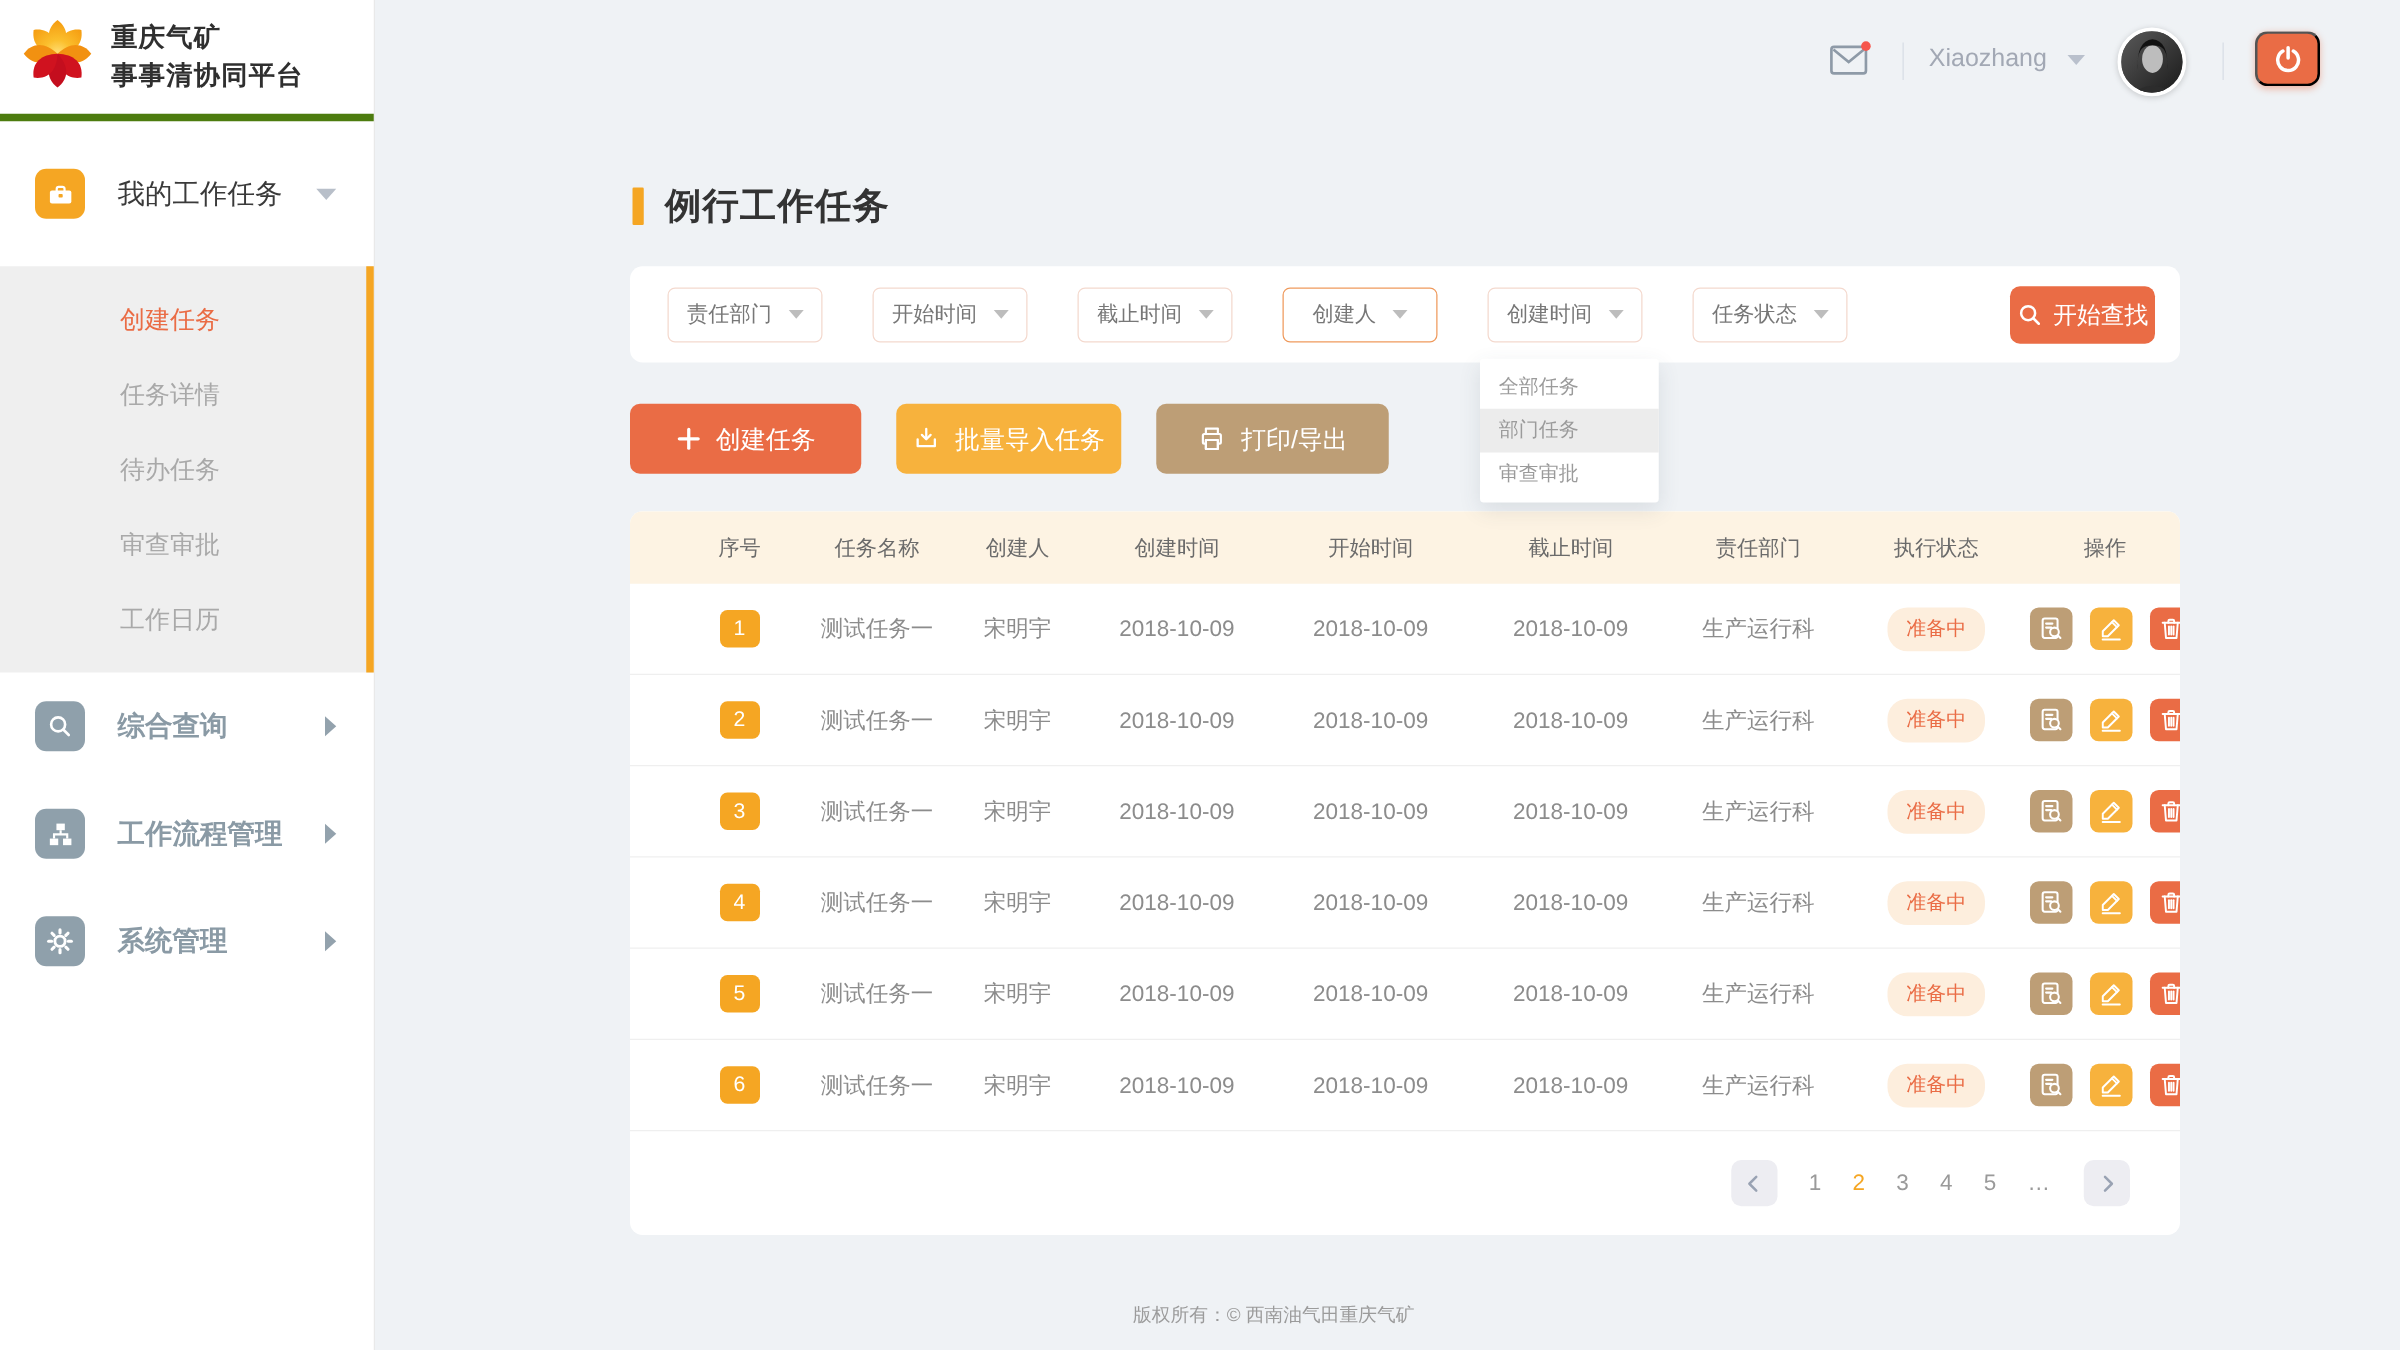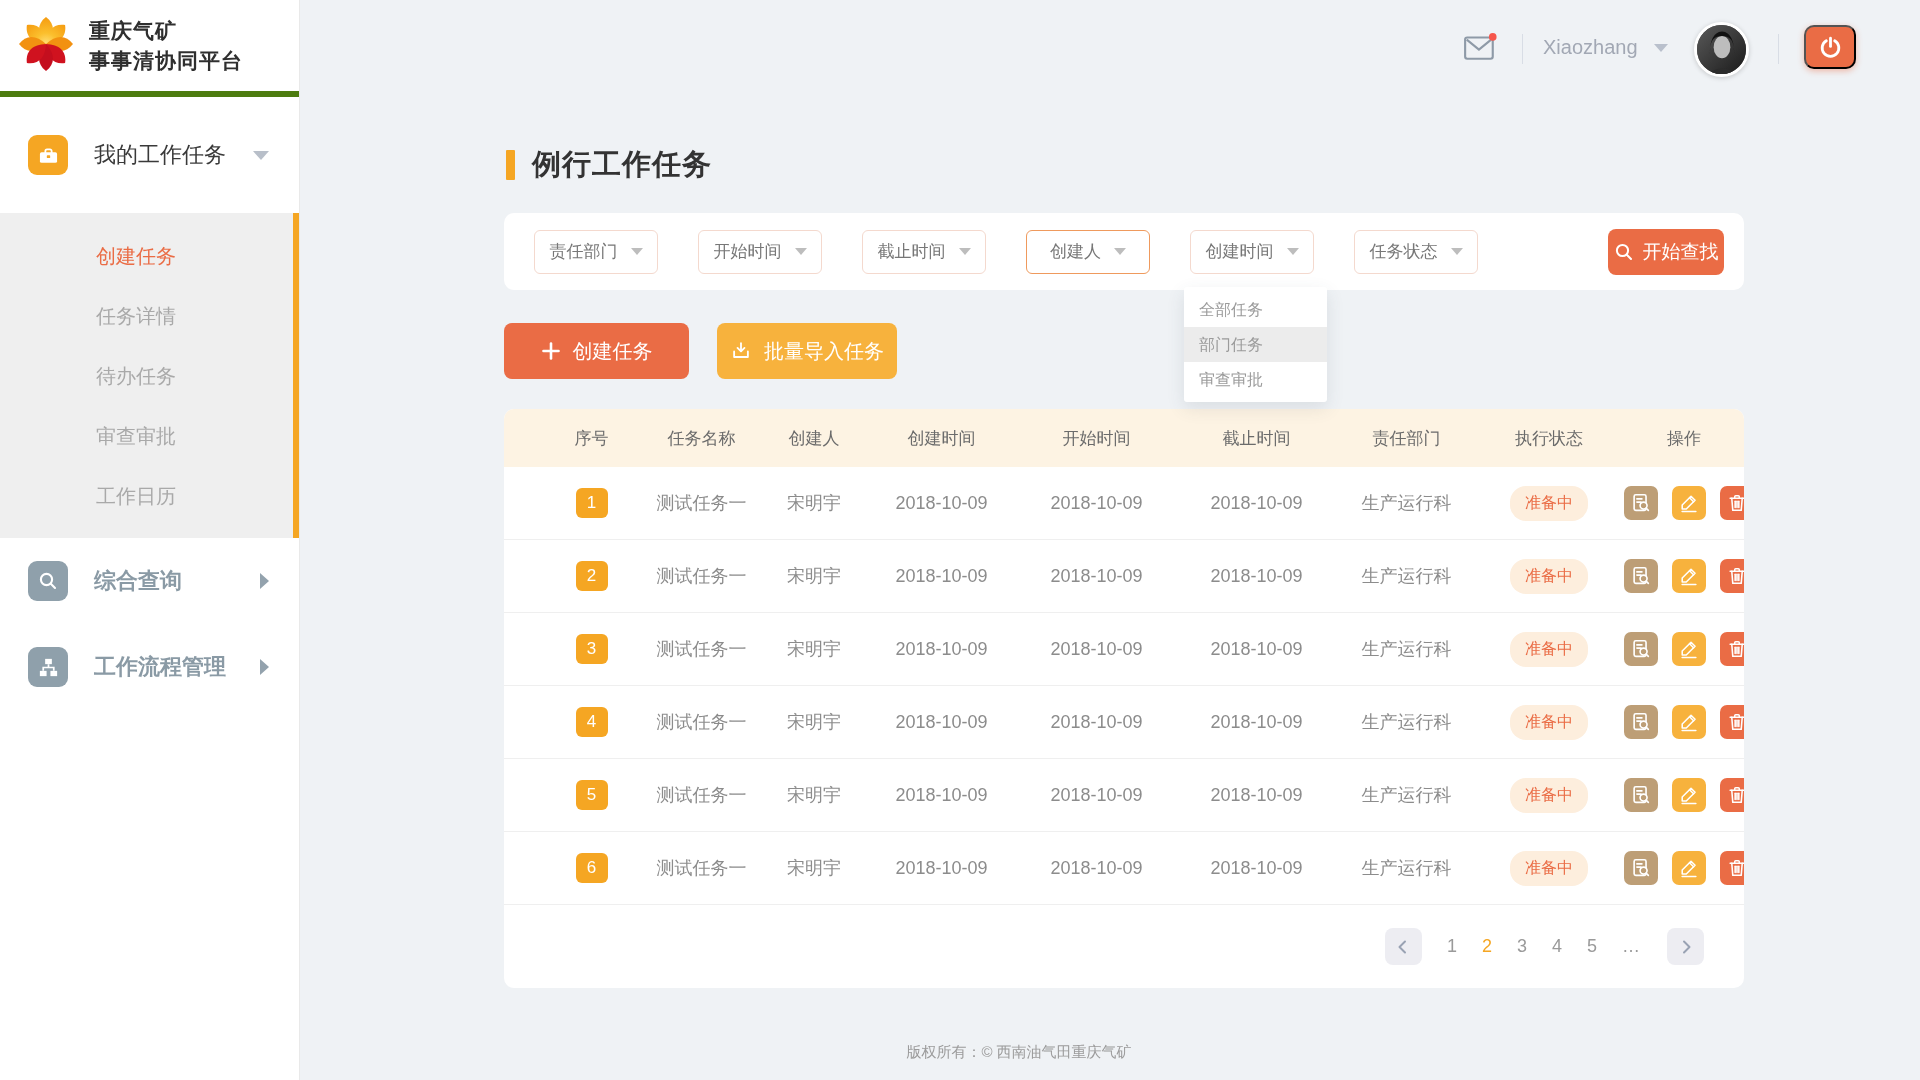--- a/index.html
+++ b/index.html
@@ -145,20 +145,39 @@
       <svg width="23" height="23" viewBox="0 0 24 24">
           <rect x="8.5" y="3" width="7" height="5.5" fill="#fff"></rect>
           <rect x="3" y="15.5" width="7" height="5.5" fill="#fff"></rect>
           <rect x="14" y="15.5" width="7" height="5.5" fill="#fff"></rect>
           <path d="M12 8.5 V12 M6.5 15.5 V12 H17.5 V15.5" stroke="#fff" stroke-width="1.8" fill="none"></path>
         </svg>
     </span>
     <span class="mlabel">工作流程管理</span>
     <span class="caret-right"></span>
   </div>
+  <div class="menu-item">
+    <span class="gicon gray">
+      <svg width="22" height="22" viewBox="0 0 22 22">
+        <circle cx="11" cy="11" r="4.1" fill="none" stroke="#fff" stroke-width="2.3"></circle>
+        <g stroke="#fff" stroke-width="2.5" stroke-linecap="round">
+          <line x1="11" y1="1.9" x2="11" y2="4.3"></line>
+            <line x1="11" y1="20.1" x2="11" y2="17.7"></line>
+          <line x1="1.9" y1="11" x2="4.3" y2="11"></line>
+            <line x1="20.1" y1="11" x2="17.7" y2="11"></line>
+          <line x1="4.6" y1="4.6" x2="6.3" y2="6.3"></line>
+            <line x1="17.4" y1="4.6" x2="15.7" y2="6.3"></line>
+          <line x1="4.6" y1="17.4" x2="6.3" y2="15.7"></line>
+            <line x1="17.4" y1="17.4" x2="15.7" y2="15.7"></line>
+        </g>
+      </svg>
+    </span>
+    <span class="mlabel">系统管理</span>
+    <span class="caret-right"></span>
+  </div>
 </aside>
 
 <main class="main">
 
   <div class="topbar">
     <span class="mail-btn">
       <svg width="34" height="30" viewBox="0 0 32 27">
         <rect x="2" y="4.5" width="26" height="20" rx="2" stroke="#8e9aa7" stroke-width="2" fill="none"></rect>
         <polyline points="3.5,6.5 15,16 26.5,6.5" stroke="#8e9aa7" stroke-width="2" fill="none"></polyline>
         <circle cx="28" cy="4" r="3.6" fill="#f6564c"></circle>
@@ -246,20 +265,29 @@
           </svg>
         <span>创建任务</span>
       </button>
       <button class="act-btn import">
         <svg width="22" height="22" viewBox="0 0 24 24" fill="none" stroke="#fff" stroke-width="2" stroke-linecap="round" stroke-linejoin="round">
             <path d="M12 3.5 V12"></path>
             <path d="M8.2 8.6 L12 12.4 L15.8 8.6"></path>
             <path d="M4.5 12.5 V18.5 H19.5 V12.5"></path>
           </svg>
         <span>批量导入任务</span>
+      </button>
+      <button class="act-btn print">
+        <svg width="23" height="23" viewBox="0 0 24 24" fill="none" stroke="#fff" stroke-width="1.8" stroke-linejoin="round">
+            <rect x="7" y="3" width="10" height="4.5"></rect>
+            <rect x="4.5" y="7.5" width="15" height="8" rx="1.2"></rect>
+            <rect x="7" y="12.5" width="10" height="7.5" fill="#bd9e76"></rect>
+            <rect x="7" y="12.5" width="10" height="7.5"></rect>
+          </svg>
+        <span>打印/导出</span>
       </button>
     </div>
 
     <div class="table-card">
       <div class="thead">
         <span class="th">序号</span>
         <span class="th">任务名称</span>
         <span class="th">创建人</span>
         <span class="th">创建时间</span>
         <span class="th">开始时间</span>

